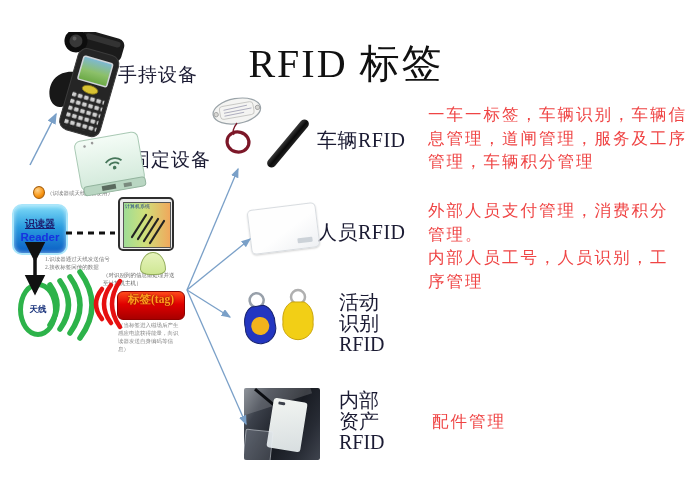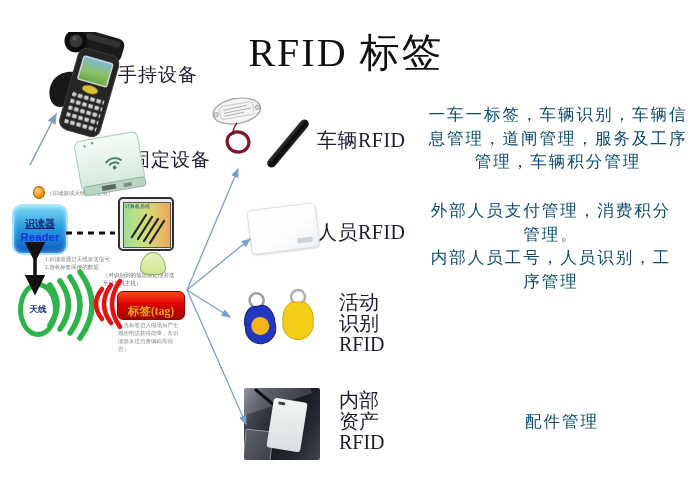--- a/index.html
+++ b/index.html
@@ -2,28 +2,28 @@
 <html><head>
 <meta charset="utf-8">
 <style>
   html,body{margin:0;padding:0;background:#888;}
   #slide{
     position:relative;width:692px;height:500px;background:#ffffff;
     overflow:hidden;font-family:"Liberation Serif","DejaVu Serif",serif;color:#1b1b33;
   }
   .abs{position:absolute;}
   #title{
-    left:0;right:0;top:25px;text-align:center;font-size:40px;letter-spacing:2px;
+    left:0;right:0;top:36px;text-align:center;font-size:40px;letter-spacing:2px;
     color:#111;font-weight:400;
   }
   .dev-label{font-size:19px;letter-spacing:1px;color:#1b1b33;}
   .mid-label{font-size:20px;letter-spacing:.5px;color:#1b1b33;}
   .mid-label .latin, .mid-label{font-family:"Liberation Serif","DejaVu Serif",serif;}
   .mid-label-3l{font-size:20px;line-height:21px;color:#1b1b33;}
-  .desc{font-size:16.5px;letter-spacing:2px;line-height:23.5px;color:#0c4a6e;text-align:center;}
+  .desc{font-size:16.5px;letter-spacing:2px;line-height:23.5px;color:#ef4444;}
   .tinynote{font-size:5.5px;line-height:8px;color:#777;letter-spacing:0;}
   svg{display:block;}
   #overlay{position:absolute;left:0;top:0;z-index:6;pointer-events:none;}
   .layer{z-index:3;}
 
   
   #reader-box{
     left:12px;top:204px;width:52px;height:47px;border-radius:10px;z-index:3;
     background:linear-gradient(180deg,#7dd9f7 0%,#2a9de0 45%,#0b5ec4 100%);
     border:2px solid #a9e5fa;box-shadow:inset 0 0 4px rgba(255,255,255,.6);
@@ -43,21 +43,21 @@
     border-radius:50% 50% 42% 42% / 78% 78% 24% 24%;}
 
   
   #antenna{left:18px;top:282px;width:30px;height:45px;border:5px solid #2db34a;border-radius:50%;
     background:#fff;z-index:3;display:flex;align-items:center;justify-content:center;}
   #antenna span{font-size:8.5px;color:#16307a;font-weight:bold;}
 
   
   #tag-box{left:117px;top:291px;width:66px;height:27px;border-radius:6px;z-index:3;
     background:linear-gradient(180deg,#ff4a1a 0%,#e00000 45%,#a80000 100%);
-    border:1px solid #8f0000;display:flex;align-items:flex-end;justify-content:center;}
+    border:1px solid #8f0000;display:flex;align-items:flex-start;justify-content:center;}
   #tag-box span{font-size:11.5px;font-weight:bold;color:#ff9e1c;text-shadow:0 0 2px #7a1a00;}
 
   
   #orange-dot{left:33px;top:186px;width:10px;height:11px;border-radius:50%;z-index:3;
     background:radial-gradient(circle at 35% 30%,#ffd28a,#f79310 60%,#c06a08);border:1px solid #a35a06;}
 
   
   #rod{left:258px;top:139px;width:60px;height:9px;border-radius:5px;z-index:3;
     background:linear-gradient(180deg,#3a3a3a,#0a0a0a 55%,#222);transform:rotate(-50deg);}
 

